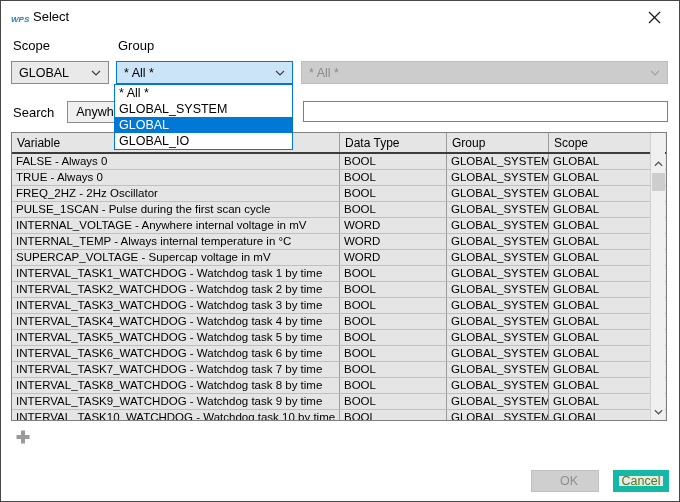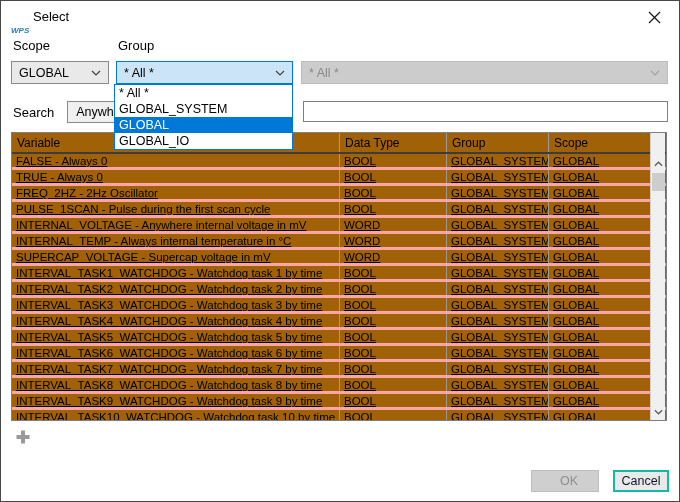--- a/index.html
+++ b/index.html
@@ -4,21 +4,21 @@
 <style>
   html,body{margin:0;padding:0;background:#ffffff;}
   *{box-sizing:border-box;}
   .dialog{
     position:relative;width:680px;height:502px;background:#ffffff;
     border:1px solid #474747;overflow:hidden;
     font-family:"Liberation Sans", sans-serif;color:#000;
   }
   
   .titlebar{position:absolute;left:0;top:0;width:100%;height:32px;background:#fff;}
-  .app-logo{position:absolute;left:10px;top:25px;font-size:8px;font-weight:bold;
+  .app-logo{position:absolute;left:10px;top:14px;font-size:8px;font-weight:bold;
     color:#2a7ab9;letter-spacing:0px;font-style:italic;}
   .title{position:absolute;left:32px;top:8px;font-size:13px;}
   .close-btn{position:absolute;right:8px;top:0;width:34px;height:32px;display:flex;
     align-items:center;justify-content:center;cursor:pointer;}
   
   .flabel{position:absolute;top:37px;font-size:13px;}
   .lbl-scope{left:12px;} .lbl-group{left:117px;} .lbl-program{left:302px;margin-top:29px;}
   
   .combo{position:absolute;top:60px;height:23px;display:flex;align-items:center;
     padding:0 7px;font-size:12.5px;background:#e9e9e9;border:1px solid #8a8a8a;}
@@ -35,46 +35,46 @@
   
   .search-label{position:absolute;left:12px;top:104px;font-size:13px;text-align:center;}
   .mode-btn{position:absolute;left:66px;top:100px;width:74px;height:22px;background:#f0f0f0;
     border:1px solid #8a8a8a;font-size:12.5px;display:flex;align-items:center;
     justify-content:center;z-index:5;}
   .search-input{position:absolute;left:302px;top:100px;width:365px;height:21px;
     border:1px solid #7f7f7f;background:#fff;font-size:12.5px;padding:0 4px;
     font-family:"Liberation Sans", sans-serif;outline:none;}
   
   .vtable{position:absolute;left:10px;top:131px;width:656px;height:289px;
-    border:1px solid #7f7f7f;background:#a16207;overflow:hidden;}
+    border:1px solid #7f7f7f;background:#e5e5e5;overflow:hidden;}
   .thead{display:flex;height:21px;border-bottom:2px solid #3c3c3c;}
   .th{font-size:12px;padding:3px 0 0 5px;border-right:1px solid #9b9b9b;
     overflow:hidden;white-space:nowrap;}
   .th:last-child{border-right:none;}
   .tbody{position:relative;height:266px;overflow:hidden;}
-  .trow{display:flex;height:16px;border-bottom:3px solid #fca5a5;cursor:default;text-decoration:underline;}
+  .trow{display:flex;height:16px;border-bottom:1px solid #fca5a5;cursor:default;}
   .td{font-size:11.5px;line-height:15px;padding-left:4px;border-right:1px solid #9b9b9b;
     overflow:hidden;white-space:nowrap;}
   .c0{width:328px;} .c1{width:107px;} .c2{width:102px;} .c3{width:103px;}
   .th.c3{border-right:1px solid #9b9b9b;}
   .chpad{width:14px;border-right:none !important;}
   
   .vscroll{position:absolute;right:1px;top:0;width:15px;height:287px;background:#f0f0f0;
     z-index:3;border-left:1px solid #d0d0d0;}
   .vscroll .arr{position:absolute;left:0;width:15px;height:15px;display:flex;
     align-items:center;justify-content:center;}
   .arr-up{top:23px;} .arr-down{bottom:1px;}
   .vscroll .thumb{position:absolute;left:1px;top:40px;width:13px;height:18px;background:#cdcdcd;}
   
   .add-btn{position:absolute;left:12px;top:426px;width:20px;height:20px;display:flex;
     align-items:center;justify-content:center;cursor:pointer;}
   .btn{position:absolute;top:469px;height:22px;font-size:12.5px;display:flex;
     align-items:center;justify-content:center;cursor:default;}
   .btn-ok{left:530px;width:68px;background:#cfcfcf;color:#8f8f8f;border:1px solid #bfbfbf;padding-left:8px;}
-  .btn-cancel{left:612px;width:56px;background:#e9e9e9;color:#0f172a;border:2px solid #14b8a6;}
+  .btn-cancel{left:612px;width:56px;background:#e9e9e9;color:#4d7c0f;border:6px solid #14b8a6;}
 </style>
 </head>
 <body>
 
 <div class="dialog">
 
   <div class="titlebar">
     <span class="app-logo">WPS</span>
     <span class="title">Select</span>
     <div class="close-btn">

